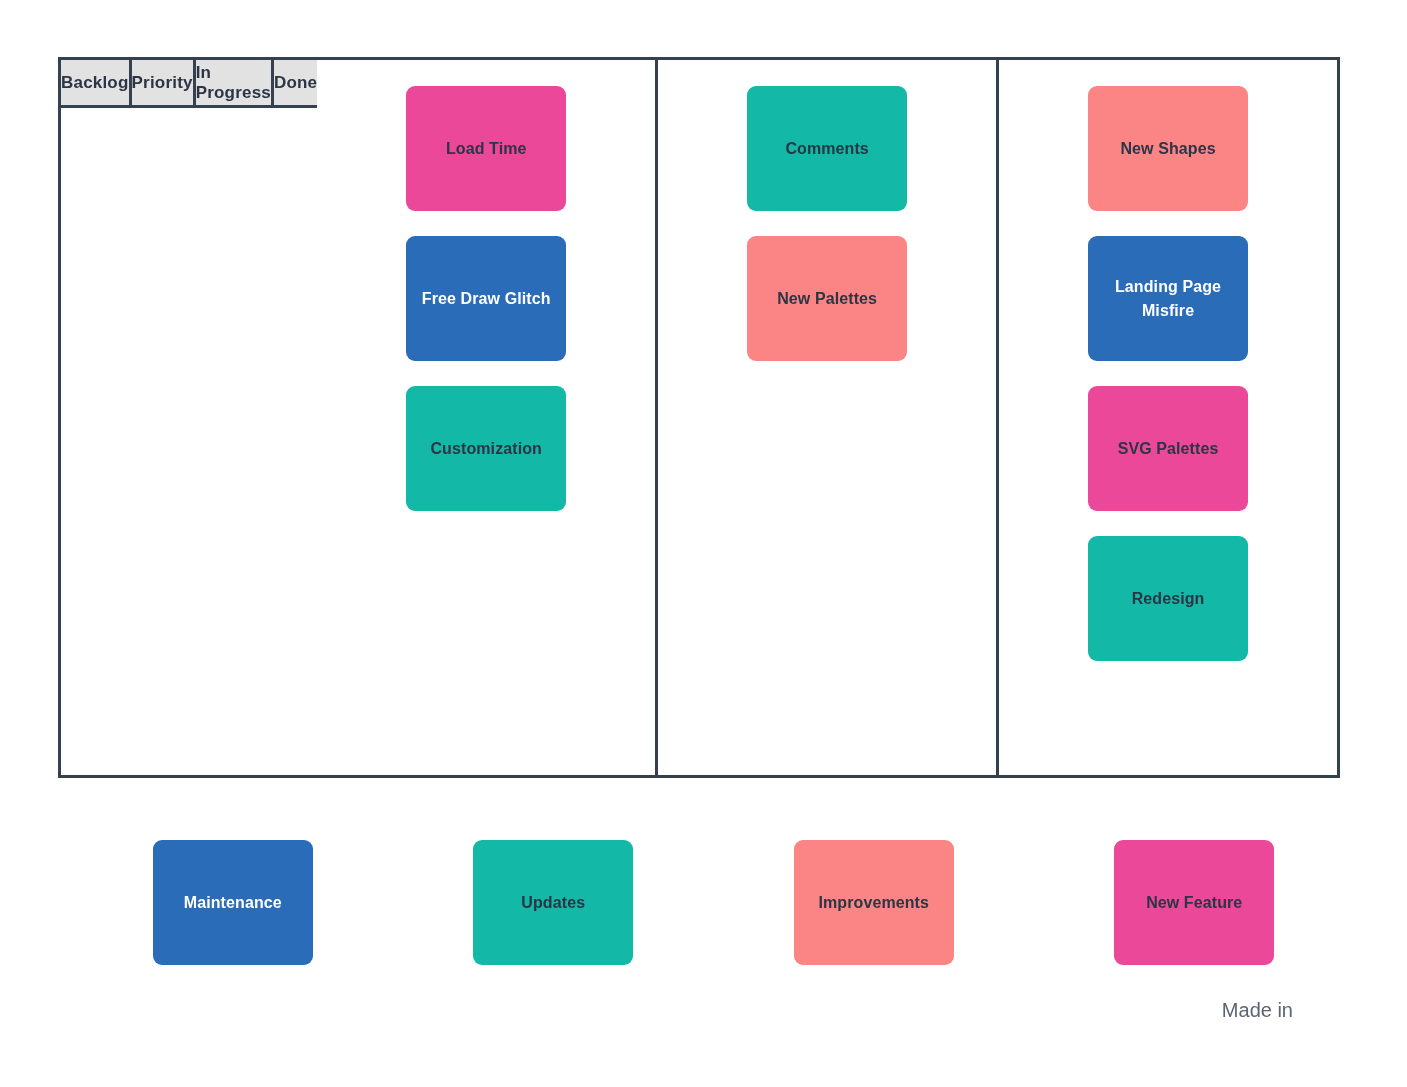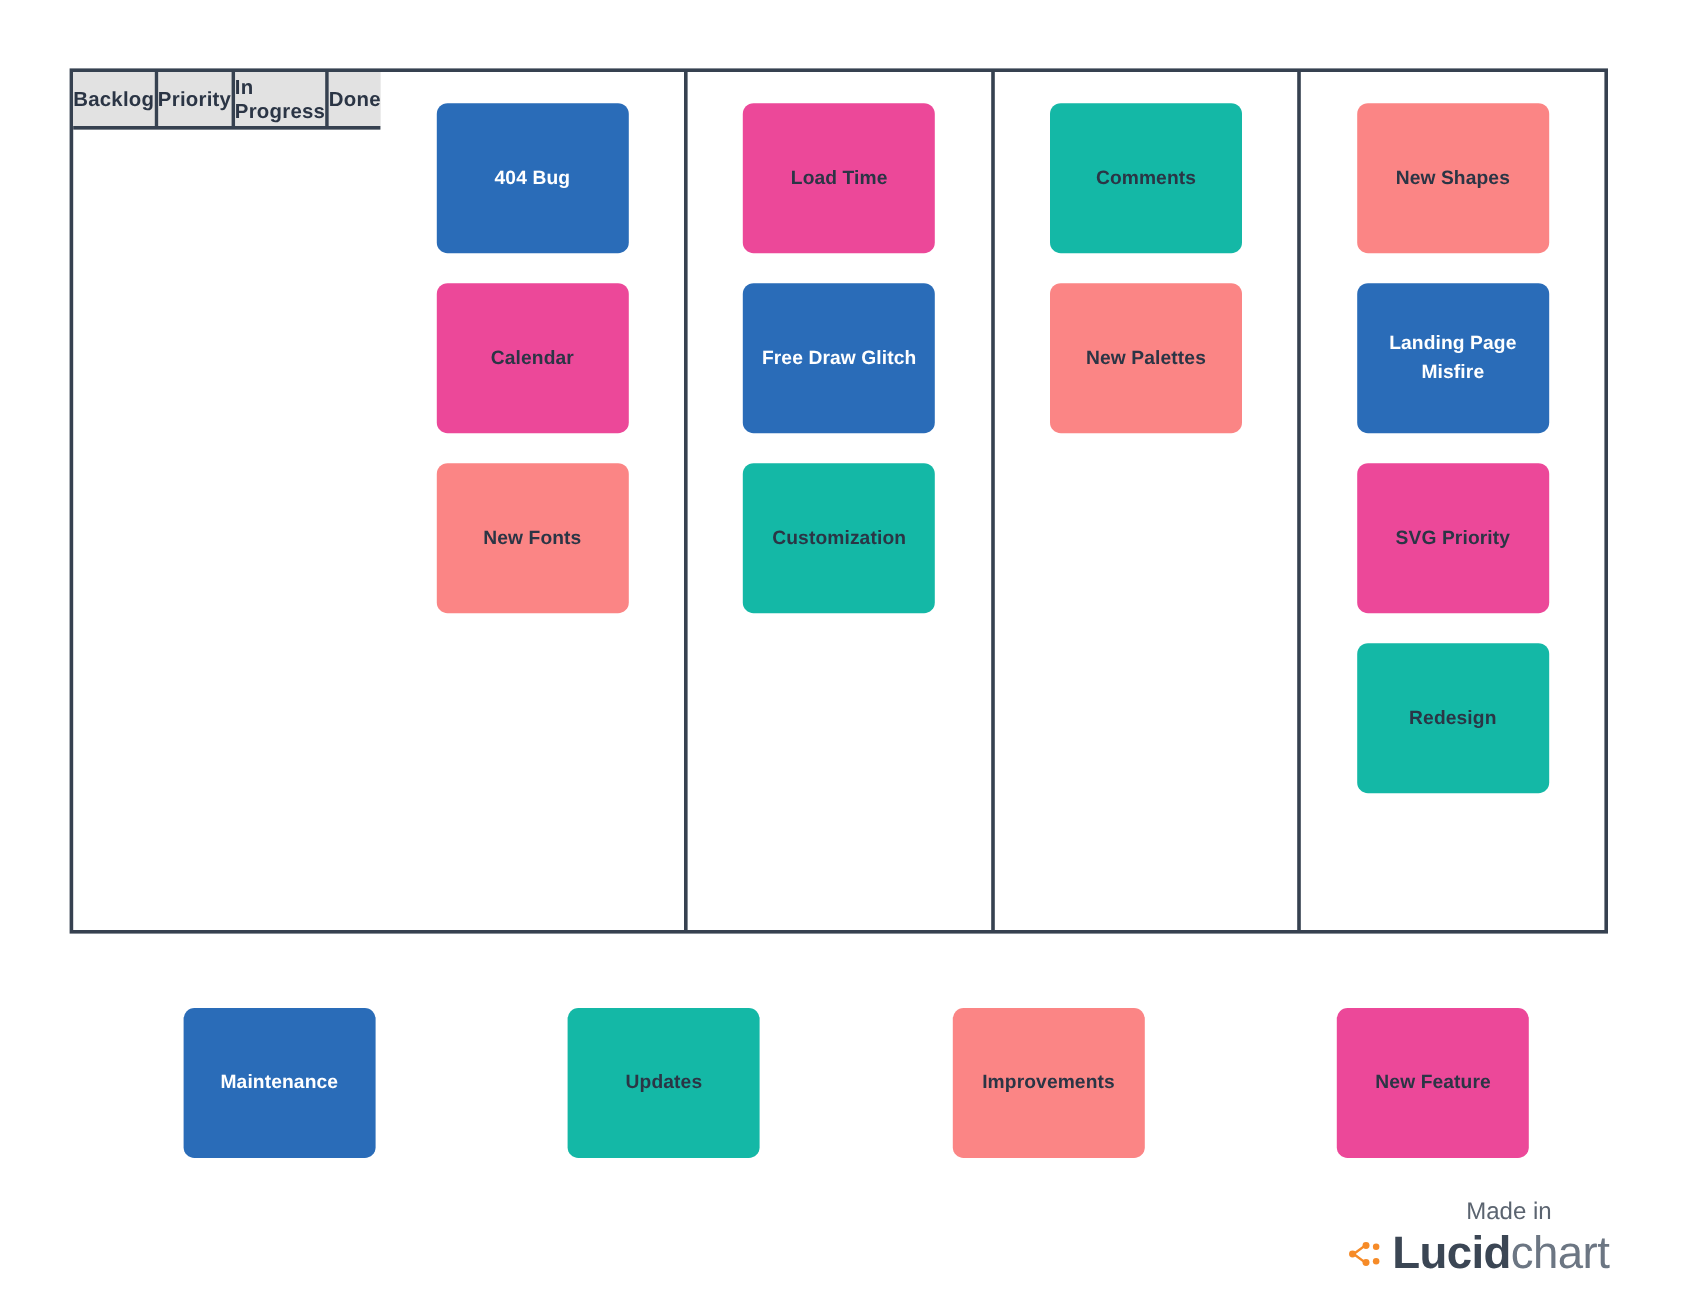--- a/index.html
+++ b/index.html
@@ -158,31 +158,20 @@
     <div class="header-cell">
       <span>In Progress</span>
     </div>
     <div class="header-cell">
       <span>Done</span>
     </div>
   </div>
 
   <div class="body-row">
 
-    <div class="column">
-      <div class="card fill-blue">
-        <span class="txt-light">404 Bug</span>
-      </div>
-      <div class="card fill-teal">
-        <span class="txt-dark">Calendar</span>
-      </div>
-      <div class="card fill-salmon">
-        <span class="txt-dark">New Fonts</span>
-      </div>
-    </div>
 
     <div class="column">
       <div class="card fill-teal">
         <span class="txt-dark">Load Time</span>
       </div>
       <div class="card fill-blue">
         <span class="txt-light">Free Draw Glitch</span>
       </div>
       <div class="card fill-yellow">
         <span class="txt-dark">Customization</span>
@@ -199,21 +188,21 @@
     </div>
 
     <div class="column">
       <div class="card fill-salmon">
         <span class="txt-dark">New Shapes</span>
       </div>
       <div class="card fill-blue">
         <span class="txt-light">Landing Page Misfire</span>
       </div>
       <div class="card fill-teal">
-        <span class="txt-dark">SVG Priority</span>
+        <span class="txt-dark">SVG Palettes</span>
       </div>
       <div class="card fill-yellow">
         <span class="txt-dark">Redesign</span>
       </div>
     </div>
 
   </div>
 </div>
 
 <div class="legend">
@@ -234,29 +223,13 @@
   </div>
   <div class="legend-cell">
     <div class="card fill-teal">
       <span class="txt-dark">New Feature</span>
     </div>
   </div>
 </div>
 
 <div class="attribution">
   <div class="made-in">Made in</div>
-  <div class="logo-line">
-    <svg class="logo-mark" viewBox="0 0 32 32">
-      <g stroke="#f68b28" stroke-width="2.2" fill="none" stroke-linecap="round">
-        <line x1="17" y1="9" x2="7.5" y2="16"></line>
-        <line x1="7.5" y1="16" x2="17" y2="23"></line>
-      </g>
-      <circle cx="18.5" cy="8.5" r="3.1" fill="#f68b28"></circle>
-      <circle cx="6.5" cy="16" r="3.1" fill="#f68b28"></circle>
-      <circle cx="18.5" cy="23.5" r="3.1" fill="#f68b28"></circle>
-      <circle cx="27.5" cy="9.5" r="2.9" fill="#f68b28"></circle>
-      <circle cx="27.5" cy="22.5" r="2.9" fill="#f68b28"></circle>
-    </svg>
-    <div class="logo-text">
-      <span class="lucid">Lucid</span><span class="chart">chart</span>
-    </div>
-  </div>
 </div>
 
 </body></html>

